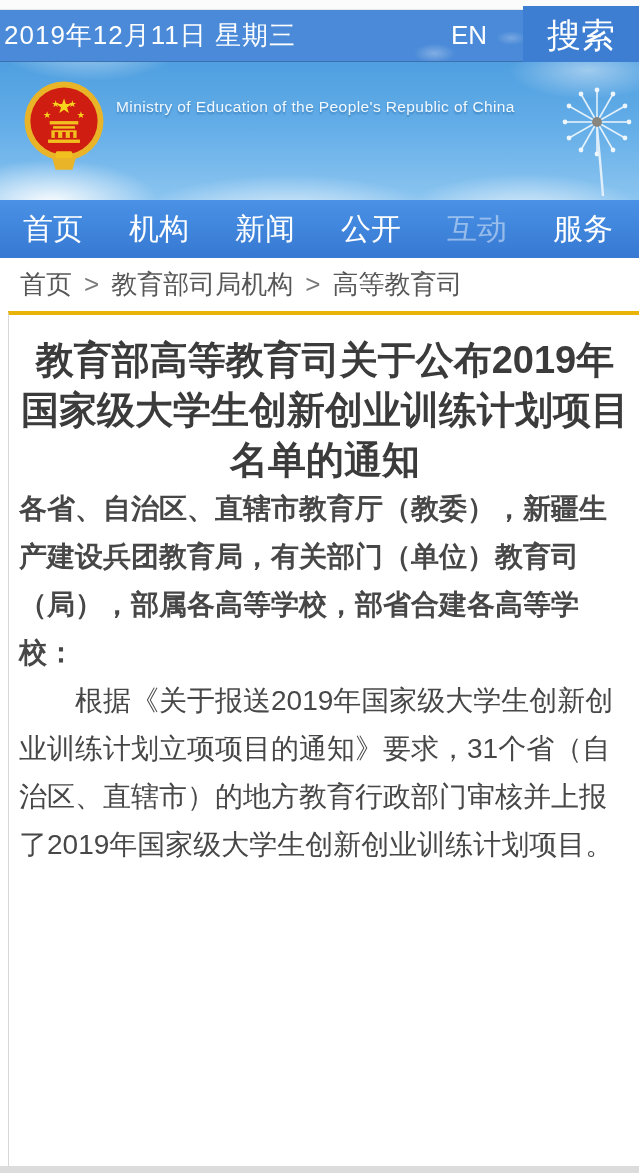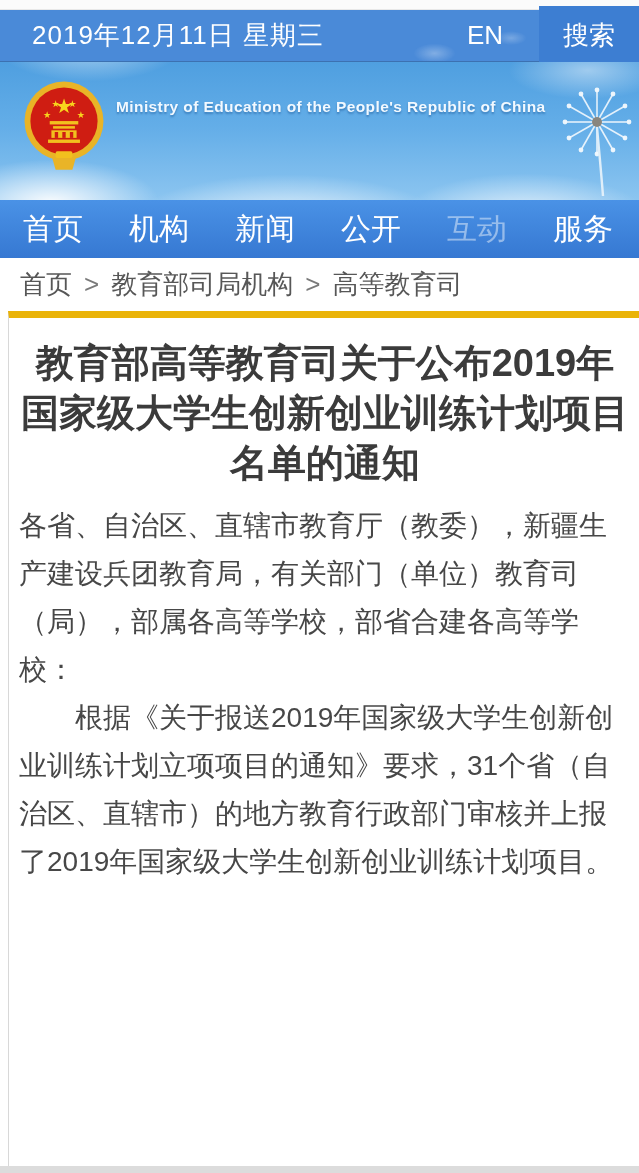--- a/index.html
+++ b/index.html
@@ -1,63 +1,63 @@
 <!DOCTYPE html>
 <html><head>
 <meta charset="utf-8">
 <style>
   html,body{margin:0;padding:0;background:#e9e9e9;}
   .page{width:639px;height:1173px;position:relative;overflow:hidden;background:#fff;
         font-family:"Liberation Sans","DejaVu Sans",sans-serif;margin:0 auto;}
   
   .top-strip{height:10px;background:#fbfbfb;border-bottom:1px solid #e8e8e8;box-sizing:border-box;}
   
-  .topbar{height:52px;display:flex;align-items:center;padding-left:32px;color:#fff;
+  .topbar{height:52px;display:flex;align-items:center;padding-left:4px;color:#fff;
           background:
             radial-gradient(30px 14px at 68% 85%, rgba(255,255,255,.30), transparent 70%),
             radial-gradient(22px 10px at 80% 55%, rgba(255,255,255,.25), transparent 70%),
             #4a8ad8;
           border-bottom:1px solid rgba(0,0,0,.18);box-sizing:border-box;}
   .topbar .date{font-size:26px;letter-spacing:1px;}
   .topbar .en-link{margin-left:auto;font-size:26px;margin-right:36px;cursor:pointer;}
   .topbar .search-btn{height:60px;display:flex;align-items:center;padding:0 24px;
-          background:#3d7ed2;font-size:26px;cursor:pointer;}
+          background:#3d7ed2;font-size:34px;cursor:pointer;}
   
   .banner{height:138px;position:relative;overflow:hidden;
           background:
             radial-gradient(150px 60px at 8% 102%, rgba(255,255,255,.95), transparent 72%),
             radial-gradient(220px 70px at 45% 118%, rgba(255,255,255,.85), transparent 72%),
             radial-gradient(170px 60px at 82% 112%, rgba(255,255,255,.75), transparent 72%),
             radial-gradient(130px 50px at 14% -12%, rgba(255,255,255,.55), transparent 72%),
             radial-gradient(110px 40px at 92% 6%, rgba(255,255,255,.45), transparent 72%),
             linear-gradient(180deg,#4f9fe0 0%,#64aee8 48%,#8cc5f0 100%);}
   .emblem{position:absolute;left:22px;top:12px;width:84px;height:116px;}
   .banner-text{position:absolute;left:116px;top:24px;white-space:nowrap;}
   .banner-cn{font-size:42px;font-weight:bold;color:#fff;letter-spacing:2px;
              text-shadow:0 3px 4px rgba(18,76,140,.55),0 1px 0 rgba(255,255,255,.6);}
-  .banner-en{font-size:15.5px;font-weight:bold;color:#f2f9ff;margin-top:12px;letter-spacing:.4px;
+  .banner-en{font-size:15.5px;font-weight:normal;color:#f2f9ff;margin-top:12px;letter-spacing:.4px;
              text-shadow:0 2px 2px rgba(18,76,140,.45);}
   .dandelion{position:absolute;right:-4px;top:8px;width:92px;height:130px;opacity:.92;}
   
   .nav{height:58px;display:flex;align-items:center;overflow:hidden;
        background:linear-gradient(180deg,#4a92e6 0%,#3678d2 100%);}
   .nav-item{width:106px;text-align:center;color:#fff;font-size:30px;cursor:pointer;flex:0 0 auto;}
   .nav-item.faded{opacity:.45;}
   
   .breadcrumb{height:53px;display:flex;align-items:center;padding:0 20px;font-size:26px;
               color:#575757;background:#fff;gap:12px;white-space:nowrap;}
   .breadcrumb .sep{color:#7a7a7a;}
   .crumb-link{cursor:pointer;}
   
-  .content{margin-left:8px;border-left:1px solid #d8d8d8;border-top:7px solid #eab308;
+  .content{margin-left:8px;border-left:1px solid #d8d8d8;border-top:4px solid #eab308;
            padding:0 8px 0 10px;box-sizing:border-box;min-height:862px;}
   .article-title{margin:20px 2px 0;text-align:center;font-size:38px;line-height:50px;
                  color:#3b3b3b;font-weight:bold;}
   .para{font-size:28px;line-height:48px;color:#474747;margin:0;}
-  .p1{margin-top:14px;}
+  .p1{font-weight:bold;}
   .p2,.p3{text-indent:2em;}
   .marker-underline{position:relative;white-space:nowrap;}
   .marker-underline::after{content:"";position:absolute;left:-3px;right:-16px;bottom:-5px;
         height:11px;background:#e5873c;border-radius:8px;transform:rotate(-1.3deg);}
   .bottom-strip{position:absolute;bottom:0;left:0;width:639px;height:7px;background:#dcdcdc;}
 </style>
 </head>
 <body>
 
 <div class="page">

